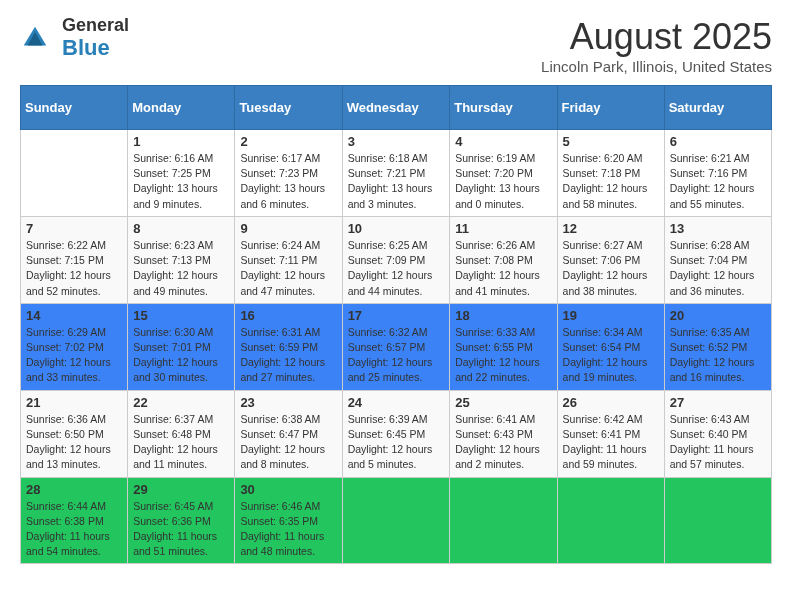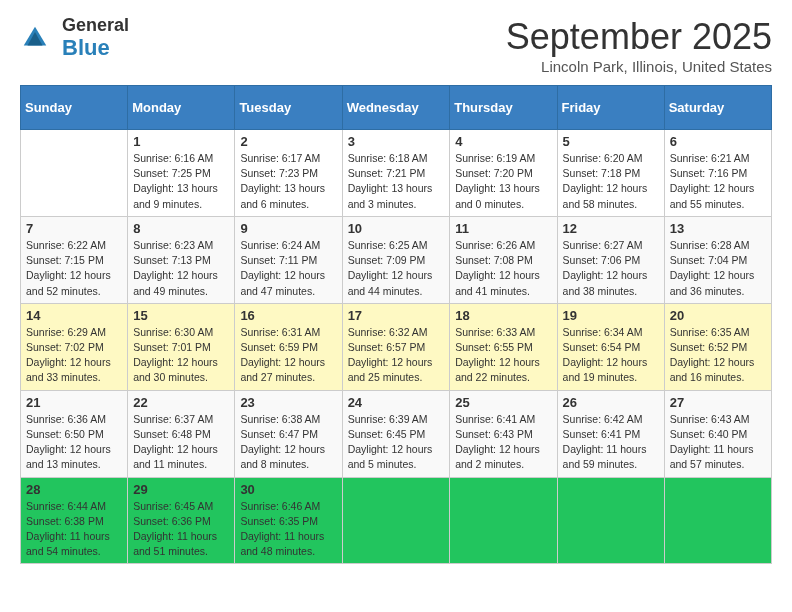--- a/index.html
+++ b/index.html
@@ -88,40 +88,40 @@
       font-size: 10.5px;
       color: #333;
       line-height: 1.45;
     }
     .empty-cell {
       background: #fff;
     }
     
     .row-1 td { background: #fff; }
     .row-2 td { background: #f2f2f2; }
-    .row-3 td { background: #fef9c3; }
+    .row-3 td { background: #3b82f6; }
     .row-4 td { background: #f2f2f2; }
     .row-5 td { background: #22c55e; }
   </style>
 </head>
 <body>
 
 <div class="header">
   <div class="logo">
     <svg class="logo-icon" viewBox="0 0 40 40">
       <polygon points="20,5 35,30 5,30" fill="#2980b9"></polygon>
       <polygon points="20,12 30,30 10,30" fill="#1a5f8a"></polygon>
     </svg>
     <div class="logo-text">
       <span class="logo-general">General</span>
       <span class="logo-blue">Blue</span>
     </div>
   </div>
   <div class="title-block">
-    <div class="month-title">September 2025</div>
+    <div class="month-title">August 2025</div>
     <div class="location">Lincoln Park, Illinois, United States</div>
   </div>
 </div>
 
 <table class="calendar">
   <thead>
     <tr>
     <th>Sunday</th>
         <th>Monday</th>
         <th>Tuesday</th>

